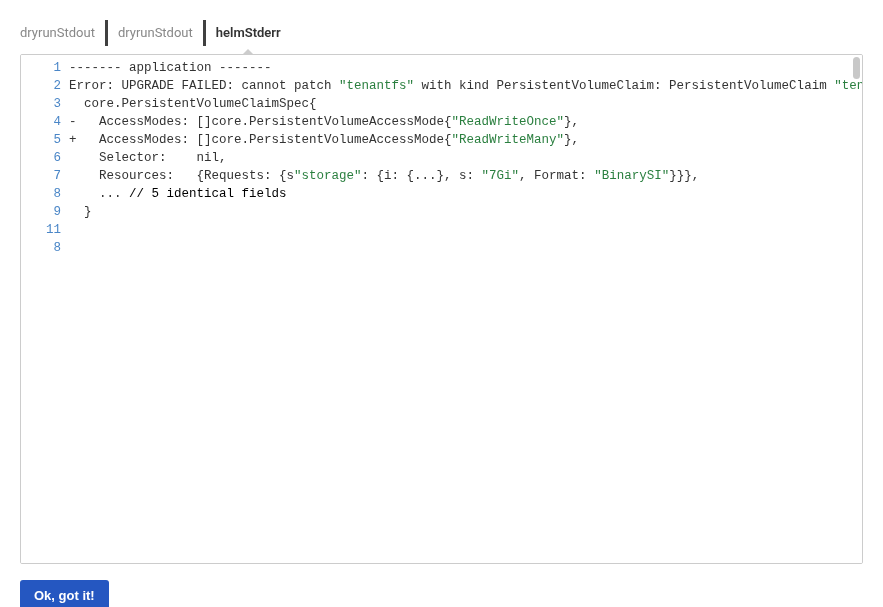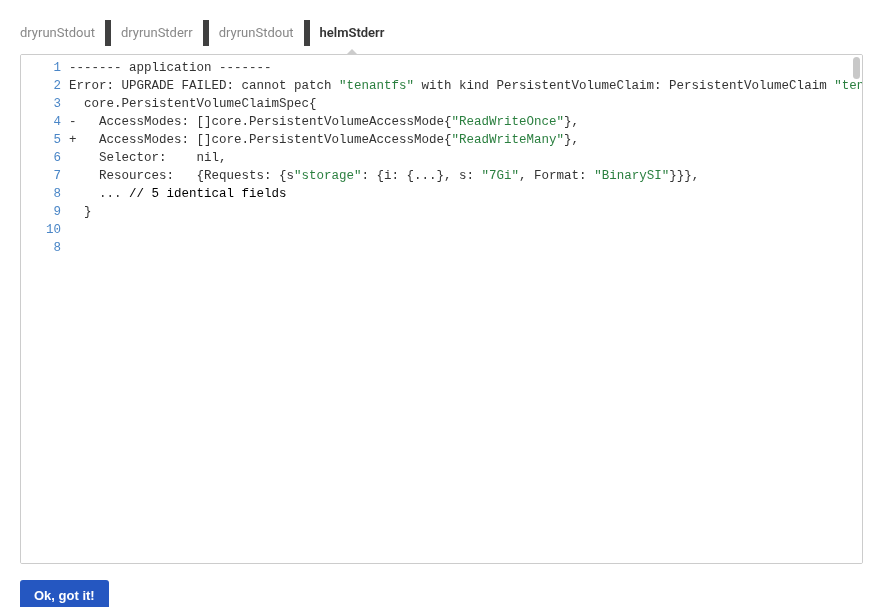--- a/index.html
+++ b/index.html
@@ -13,21 +13,21 @@
     }
     .tabs {
       display: flex;
       gap: 0;
       margin-bottom: 8px;
     }
     .tab {
       padding: 4px 10px;
       color: #888;
       cursor: pointer;
-      border-right: 6px solid #404040;
+      border-right: 3px solid #404040;
       font-size: 13px;
       line-height: 18px;
       position: relative;
     }
     .tab:first-child { padding-left: 0; }
     .tab:last-child { border-right: none; }
     .tab.active {
       color: #333;
       font-weight: 600;
     }
@@ -98,38 +98,37 @@
       border-radius: 4px;
     }
   </style>
 </head>
 <body>
 
 
 
 <div class="tabs">
     <div class="tab">dryrunStdout</div>
-    <div class="tab">dryrunStderr</div>
     <div class="tab">dryrunStdout</div>
     <div class="tab active">helmStderr</div>
   </div>
 
 <div class="editor">
   <div class="editor-inner">
     <div class="gutter">
         <div>1</div>
         <div>2</div>
         <div>3</div>
         <div>4</div>
         <div>5</div>
         <div>6</div>
         <div>7</div>
         <div>8</div>
         <div>9</div>
-        <div>10</div>
+        <div>11</div>
         <div>8</div>
       </div>
     <div class="code"><div class="code-line"><span>------- application -------</span></div><div class="code-line"><span>Error: UPGRADE FAILED: cannot patch </span><span class="tok-str">"tenantfs"</span><span> with kind PersistentVolumeClaim: PersistentVolumeClaim </span><span class="tok-str">"tenantfs"</span></div><div class="code-line"><span>  core.PersistentVolumeClaimSpec{</span></div><div class="code-line"><span>-   AccessModes: []core.PersistentVolumeAccessMode{</span><span class="tok-str">"ReadWriteOnce"</span><span>},</span></div><div class="code-line"><span>+   AccessModes: []core.PersistentVolumeAccessMode{</span><span class="tok-str">"ReadWriteMany"</span><span>},</span></div><div class="code-line"><span>    Selector:    nil,</span></div><div class="code-line"><span>    Resources:   {Requests: {s</span><span class="tok-str">"storage"</span><span>: {i: {...}, s: </span><span class="tok-str">"7Gi"</span><span>, Format: </span><span class="tok-str">"BinarySI"</span><span>}}},</span></div><div class="code-line"><span>    ... </span><span class="tok-comment">// 5 identical fields</span></div><div class="code-line"><span>  }</span></div><div class="code-line"><span></span></div><div class="code-line"><span></span></div></div>
   </div>
   <div class="scrollbar-fake"></div>
 </div>
 
 <button class="ok-btn">Ok, got it!</button>
 
 

